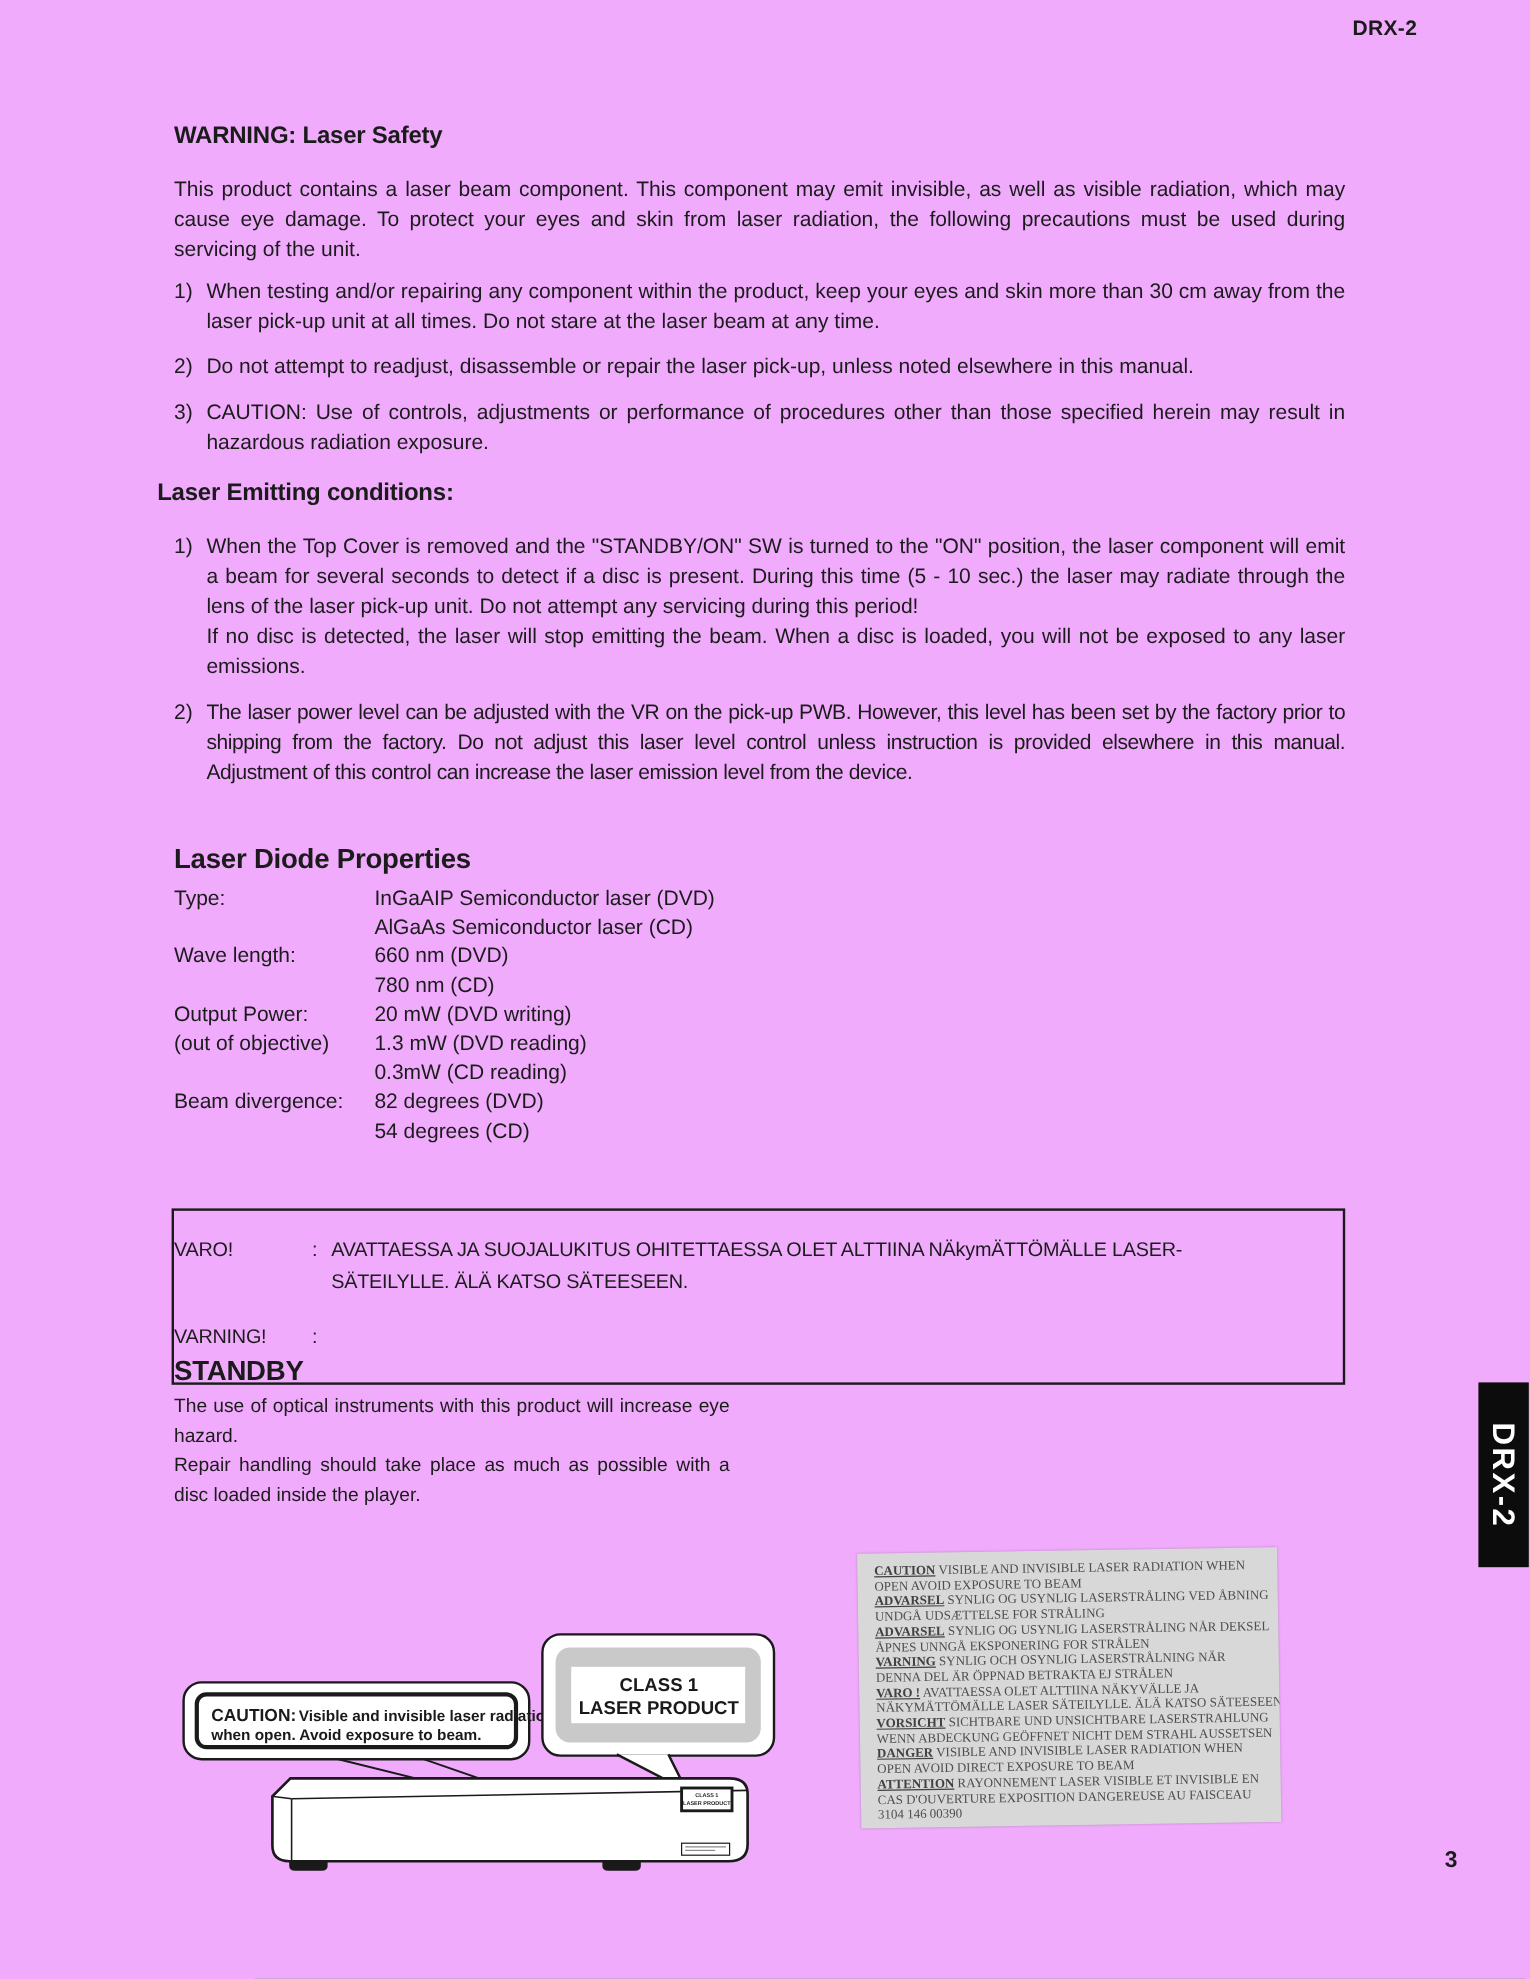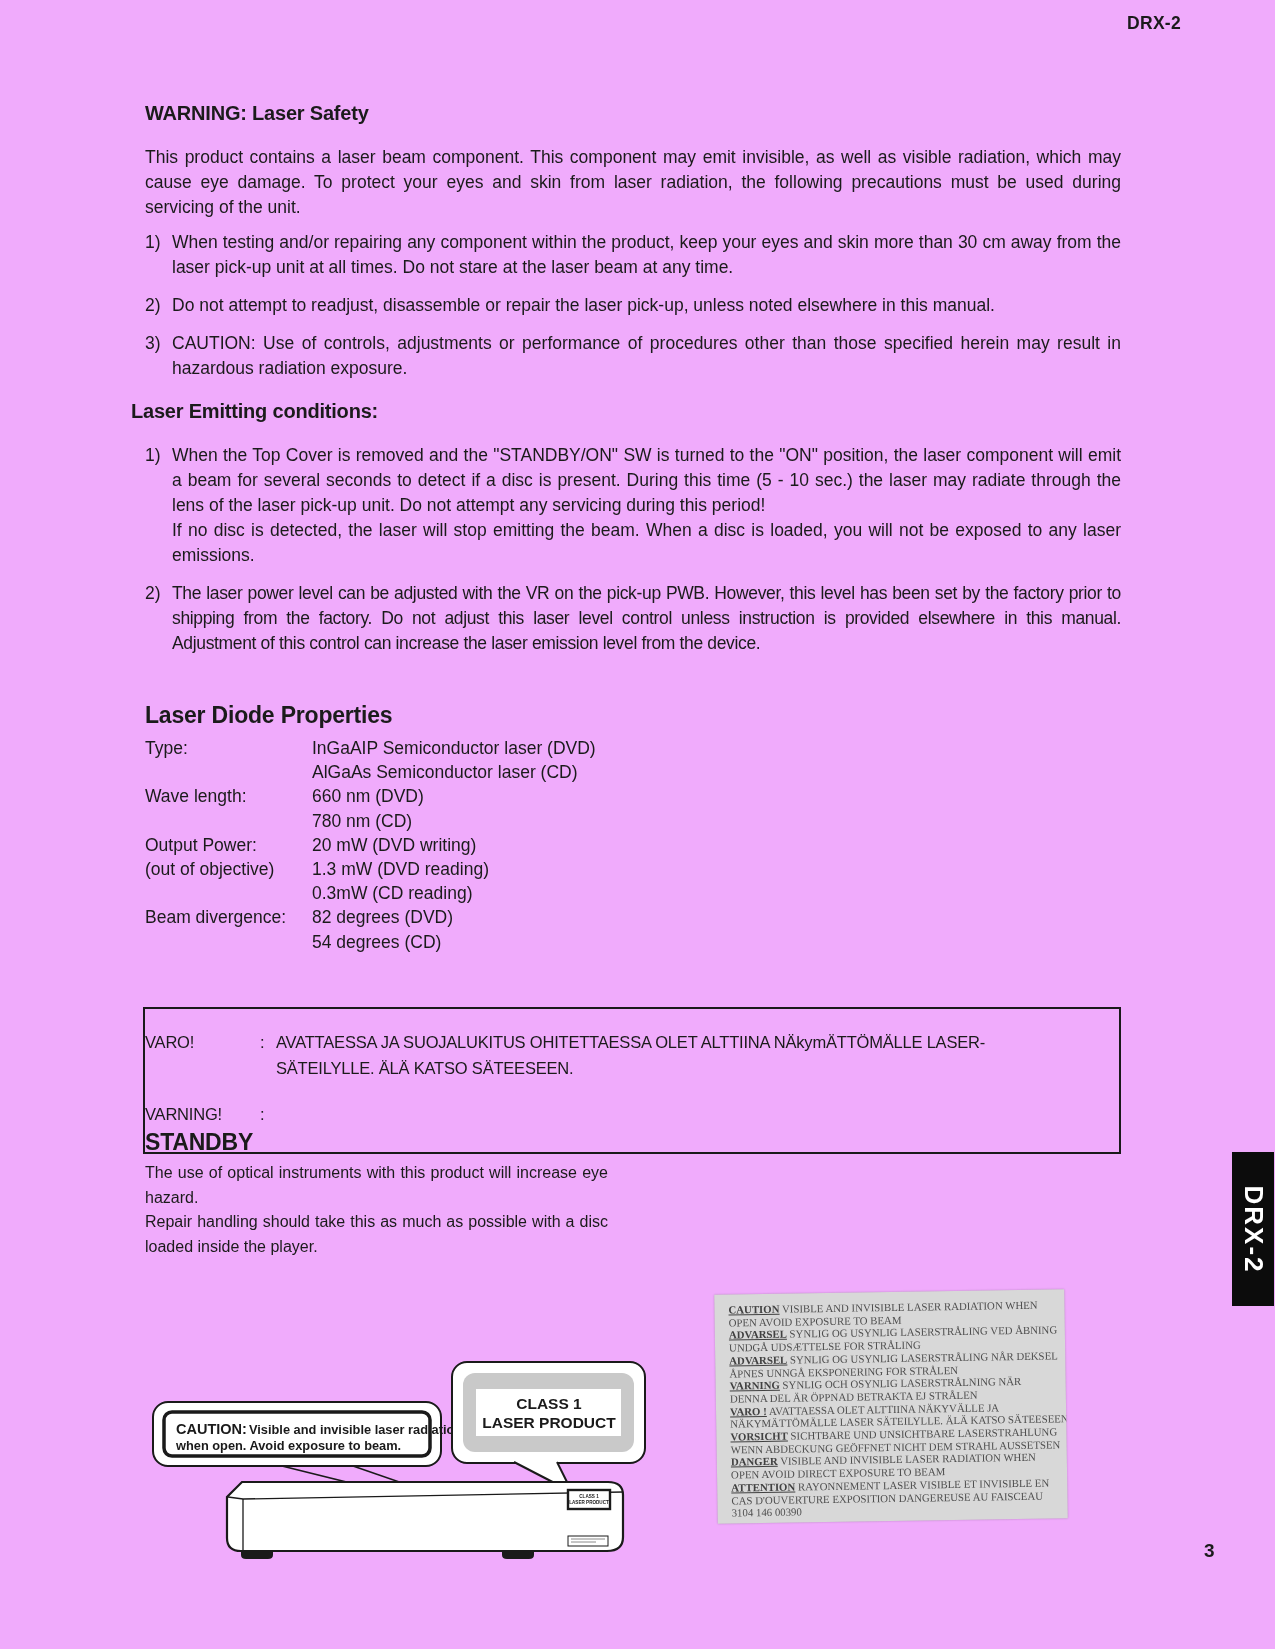--- a/index.html
+++ b/index.html
@@ -127,21 +127,21 @@
     </div>
     <div class="wbrow">
       <div>VARNING!</div>
       <div>:</div>
     </div>
   </div>
 
   <div class="abs h2" style="top:1129px;left:145px;">STANDBY</div>
   <div class="abs warn-par">
     <div>The use of optical instruments with this product will increase eye hazard.</div>
-    <div>Repair handling should take this as much as possible with a disc loaded inside the player.</div>
+    <div>Repair handling should take place as much as possible with a disc loaded inside the player.</div>
   </div>
 
 
   <svg class="abs" style="top:1285px;left:145px;" width="505" height="285" viewBox="0 0 505 285">
 
     <g>
       <line x1="137" y1="181" x2="427" y2="253" stroke="#1a1a1a" stroke-width="1.6"></line>
       <line x1="208" y1="181" x2="428" y2="257" stroke="#1a1a1a" stroke-width="1.6"></line>
     </g>
 

